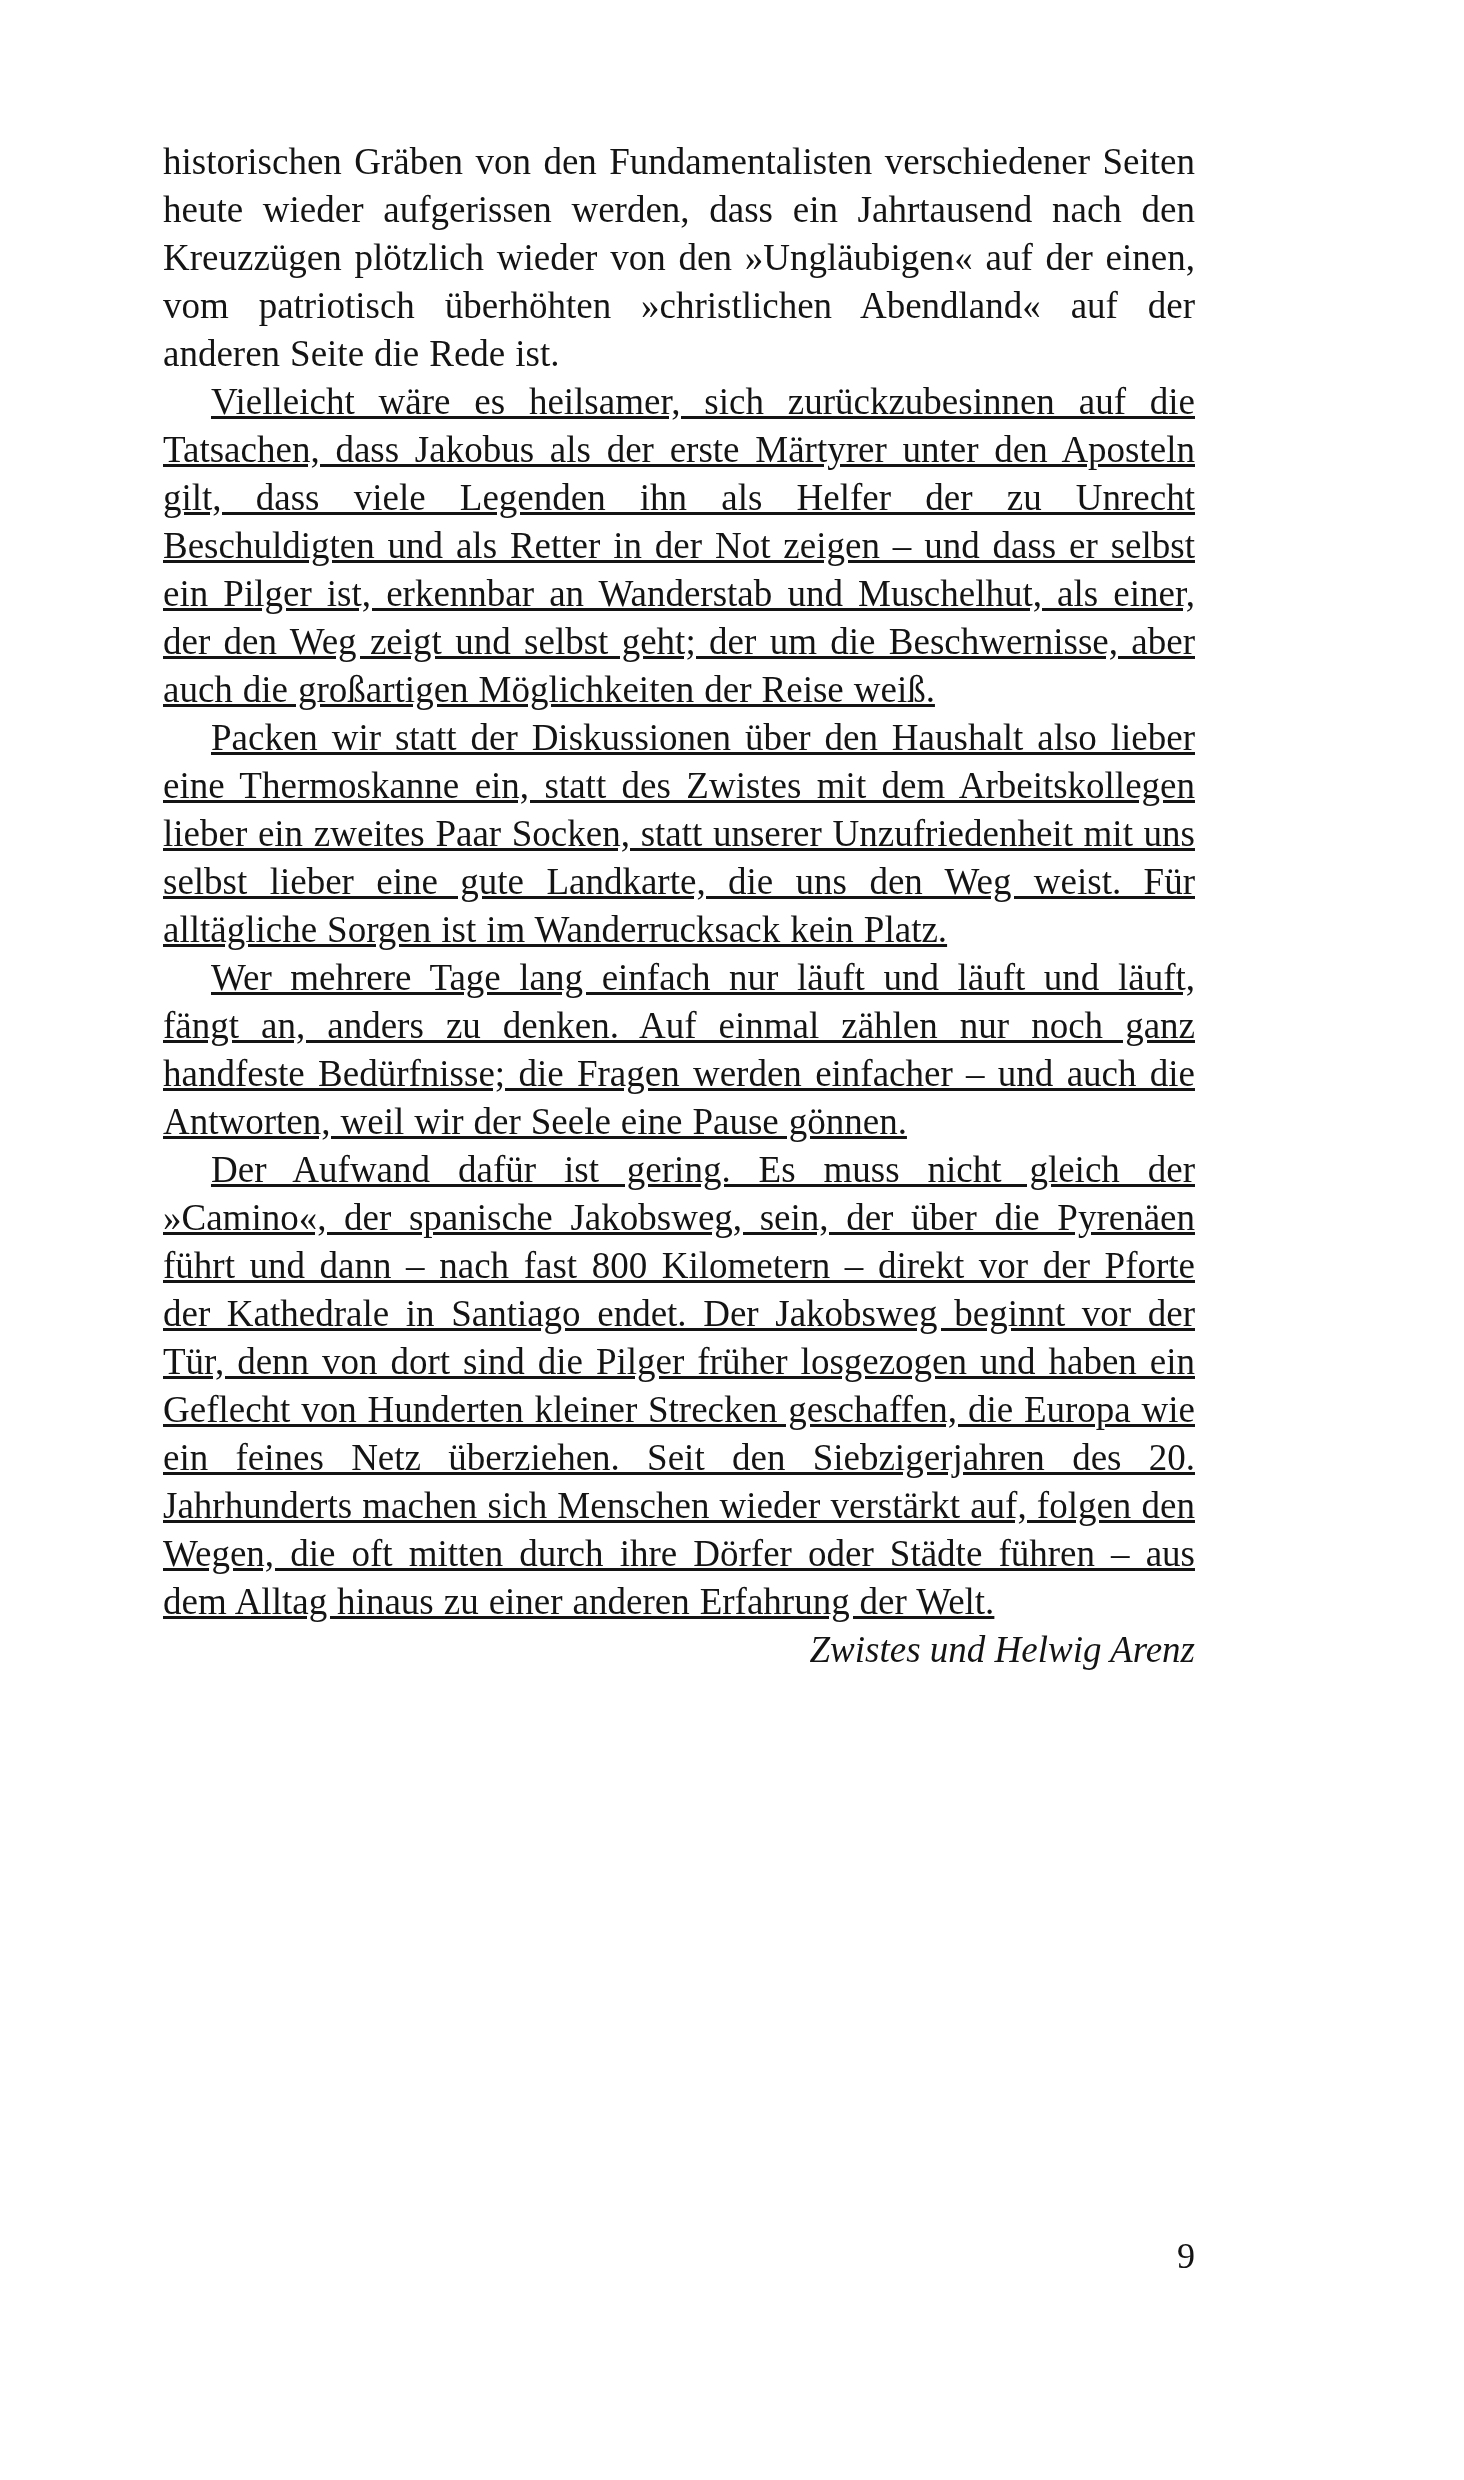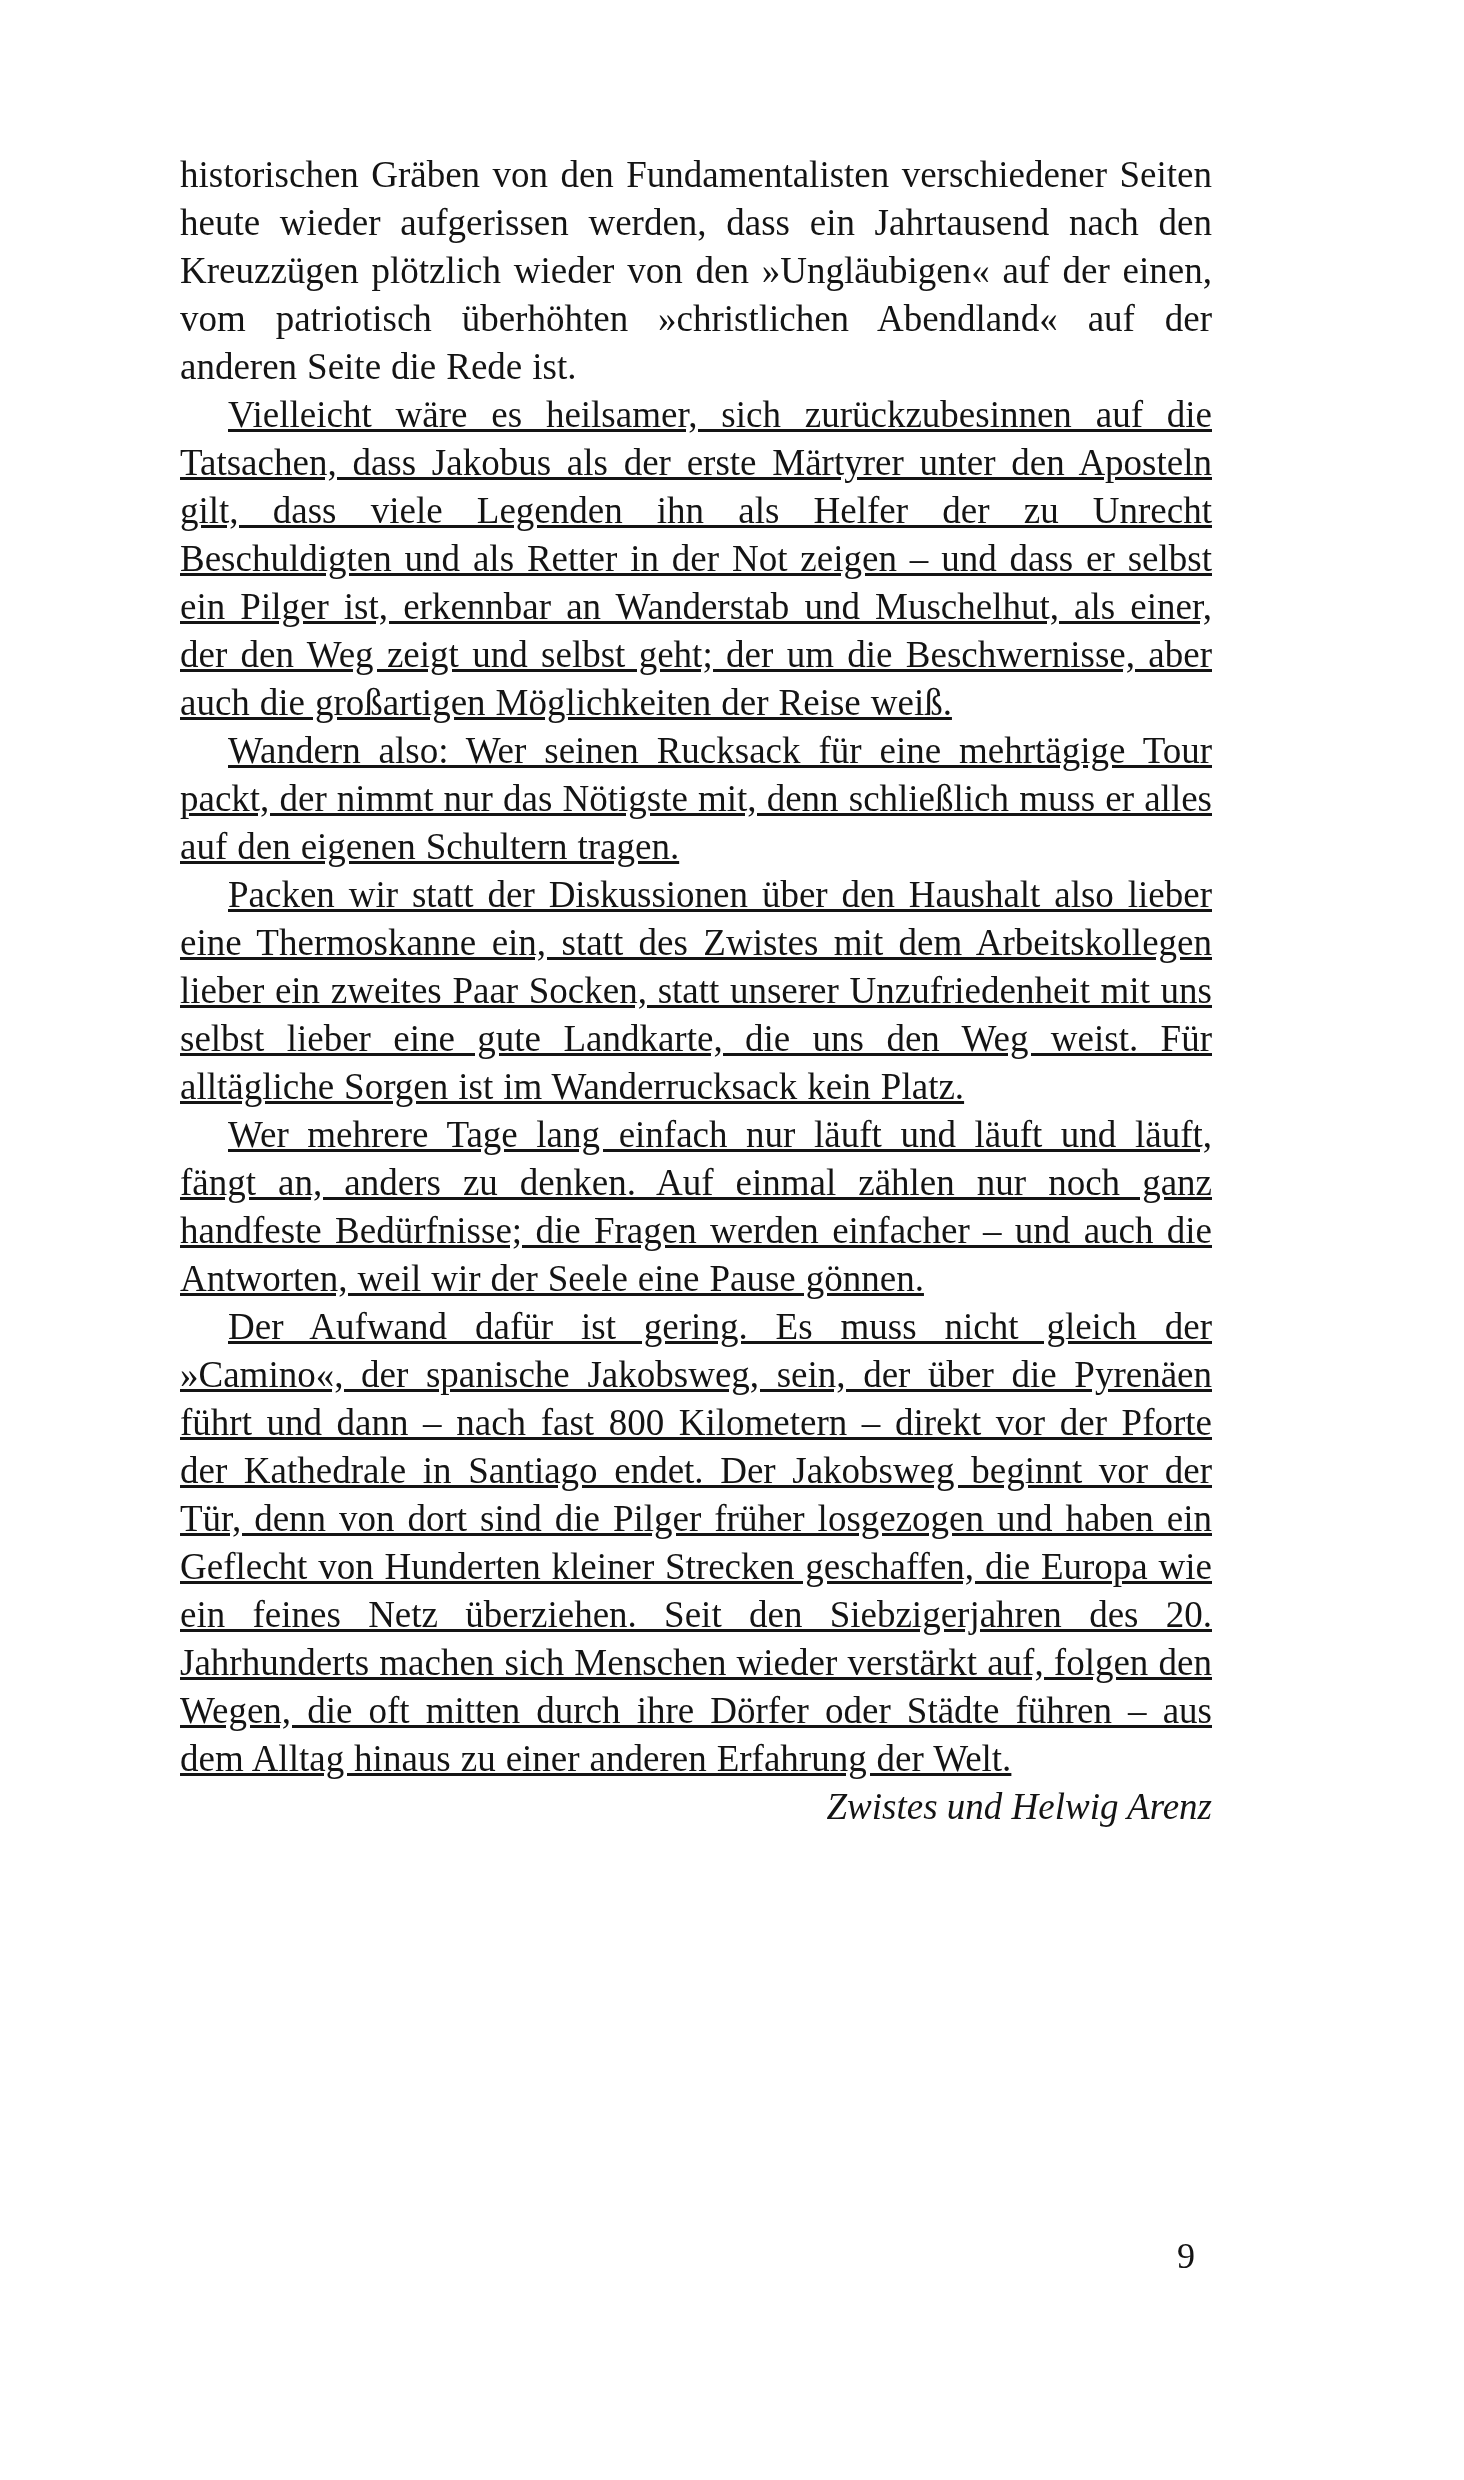--- a/index.html
+++ b/index.html
@@ -12,23 +12,22 @@
     width: 1464px;
     height: 2480px;
     background: #ffffff;
     font-family: "Liberation Serif", "DejaVu Serif", serif;
     color: #141414;
     overflow: hidden;
   }
   .text-block {
     position: absolute;
     left: 163px;
-    top: 151px;
+    top: 138px;
     width: 1032px;
-    margin-left: 17px;
   }
   .para {
     margin: 0;
     font-size: 37px;
     line-height: 48px;
     text-align: justify;
     hyphens: auto;
     -webkit-hyphens: auto;
     word-spacing: 0.02em;
   }
@@ -53,20 +52,19 @@
     line-height: 48px;
   }
 </style>
 </head>
 <body>
 
 <main class="page" lang="de">
   <div class="text-block">
     <p class="para">historischen Gräben von den Fundamentalisten verschiedener Seiten heute wieder aufgerissen werden, dass ein Jahrtausend nach den Kreuzzügen plötzlich wieder von den »Ungläubigen« auf der einen, vom patriotisch überhöhten »christlichen Abendland« auf der anderen Seite die Rede ist.</p>
     <p class="para indent">Vielleicht wäre es heilsamer, sich zurückzubesinnen auf die Tatsachen, dass Jakobus als der erste Märtyrer unter den Aposteln gilt, dass viele Legenden ihn als Helfer der zu Unrecht Beschuldigten und als Retter in der Not zeigen – und dass er selbst ein Pilger ist, erkennbar an Wanderstab und Muschelhut, als einer, der den Weg zeigt und selbst geht; der um die Beschwernisse, aber auch die großartigen Möglichkeiten der Reise weiß.</p>
-    <p class="para indent">Wandern also: Wer seinen Rucksack für eine mehrtägige Tour packt, der nimmt nur das Nötigste mit, denn schließlich muss er alles auf den eigenen Schultern tragen.</p>
     <p class="para indent">Packen wir statt der Diskussionen über den Haushalt also lieber eine Thermoskanne ein, statt des Zwistes mit dem Arbeitskollegen lieber ein zweites Paar Socken, statt unserer Unzufriedenheit mit uns selbst lieber eine gute Landkarte, die uns den Weg weist. Für alltägliche Sorgen ist im Wanderrucksack kein Platz.</p>
     <p class="para indent">Wer mehrere Tage lang einfach nur läuft und läuft und läuft, fängt an, anders zu denken. Auf einmal zählen nur noch ganz handfeste Bedürfnisse; die Fragen werden einfacher – und auch die Antworten, weil wir der Seele eine Pause gönnen.</p>
     <p class="para indent">Der Aufwand dafür ist gering. Es muss nicht gleich der »Camino«, der spanische Jakobsweg, sein, der über die Pyrenäen führt und dann – nach fast 800 Kilometern – direkt vor der Pforte der Kathedrale in Santiago endet. Der Jakobsweg beginnt vor der Tür, denn von dort sind die Pilger früher losgezogen und haben ein Geflecht von Hunderten kleiner Strecken geschaffen, die Europa wie ein feines Netz überziehen. Seit den Siebzigerjahren des 20. Jahrhunderts machen sich Menschen wieder verstärkt auf, folgen den Wegen, die oft mitten durch ihre Dörfer oder Städte führen – aus dem Alltag hinaus zu einer anderen Erfahrung der Welt.</p>
     <p class="signature">Zwistes und Helwig Arenz</p>
   </div>
   <div class="page-number">9</div>
 </main>
 
 </body></html>

